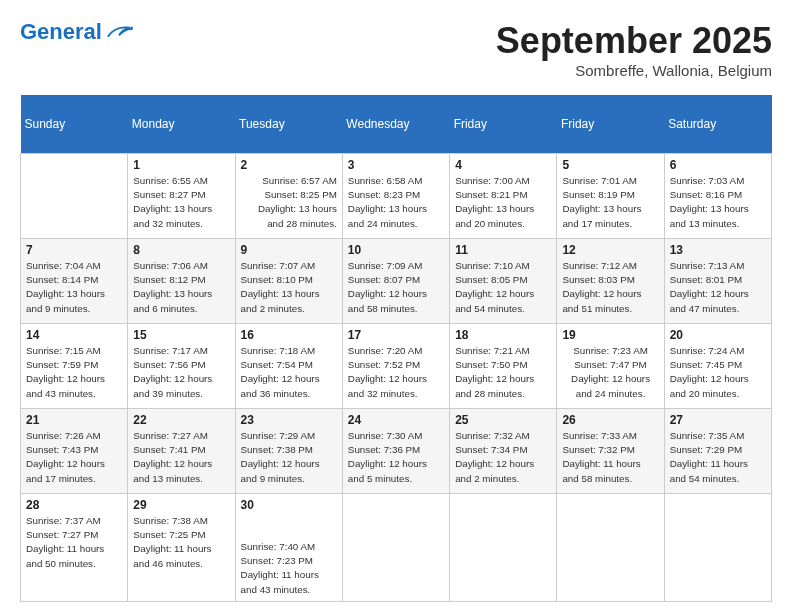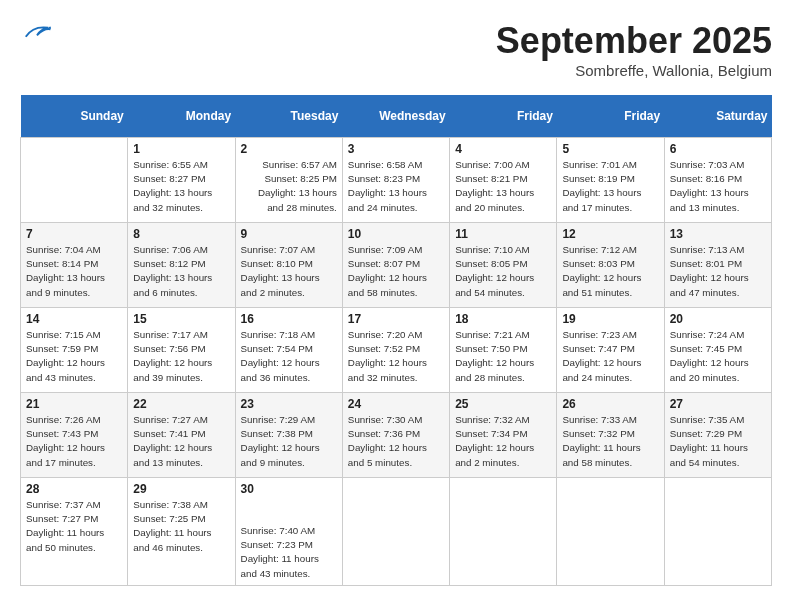--- a/index.html
+++ b/index.html
@@ -47,24 +47,24 @@
       color: #444;
     }
     .calendar {
       width: 100%;
       border-collapse: collapse;
       font-size: 10.5px;
     }
     .calendar th {
       background: #2a6fbd;
       color: #fff;
-      padding: 14px 4px;
-      text-align: right;
+      padding: 22px 4px;
+      text-align: left;
       font-size: 12px;
-      font-weight: bold;
+      font-weight: normal;
     }
     .calendar td {
       border: 1px solid #ccc;
       vertical-align: top;
       padding: 4px 5px;
       width: calc(100% / 7);
       min-height: 80px;
       background: #fff;
     }
     .calendar tr:nth-child(even) td {
@@ -89,21 +89,21 @@
       height: 85px;
     }
   </style>
 </head>
 <body>
 
 <div class="header">
   <div class="logo">
     <div>
       <div class="logo-text">
-        <svg class="logo-bird" viewBox="0 0 40 30" fill="none" xmlns="http://www.w3.org/2000/svg" style="display:inline-block;vertical-align:middle;">
+        <span>General</span><svg class="logo-bird" viewBox="0 0 40 30" fill="none" xmlns="http://www.w3.org/2000/svg" style="display:inline-block;vertical-align:middle;">
           <path d="M5 20 Q15 5 35 8 Q25 10 20 18 Q30 8 38 10" stroke="#1a6fbe" stroke-width="2.5" fill="none"></path>
           <path d="M35 8 Q40 4 38 10" fill="#1a6fbe"></path>
         </svg>
       </div>
     </div>
   </div>
   <div class="title-section">
     <div class="month-title">September 2025</div>
     <div class="subtitle">Sombreffe, Wallonia, Belgium</div>
   </div>
@@ -249,21 +249,21 @@
         </td>
         <td>
           <span class="day-num">18</span>
           <div class="day-info" style="white-space: pre-line;">Sunrise: 7:21 AM
 Sunset: 7:50 PM
 Daylight: 12 hours
 and 28 minutes.</div>
         </td>
         <td>
           <span class="day-num">19</span>
-          <div class="day-info" style="white-space: pre-line;">Sunrise: 7:23 AM
+          <div class="day-info" style="white-space: pre-line; text-align: center;">Sunrise: 7:23 AM
 Sunset: 7:47 PM
 Daylight: 12 hours
 and 24 minutes.</div>
         </td>
         <td>
           <span class="day-num">20</span>
           <div class="day-info" style="white-space: pre-line;">Sunrise: 7:24 AM
 Sunset: 7:45 PM
 Daylight: 12 hours
 and 20 minutes.</div>

